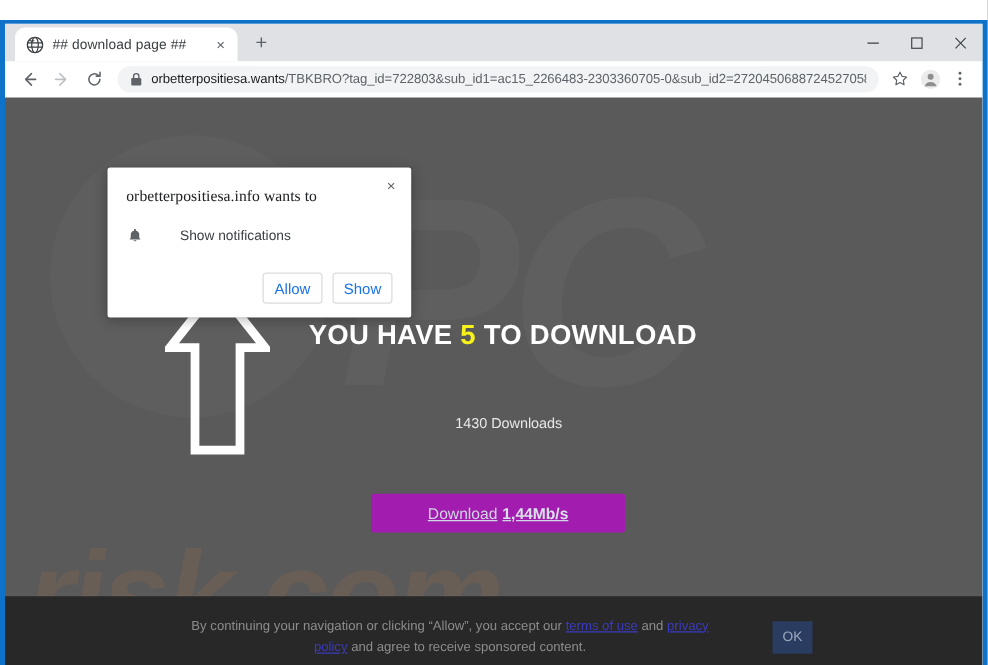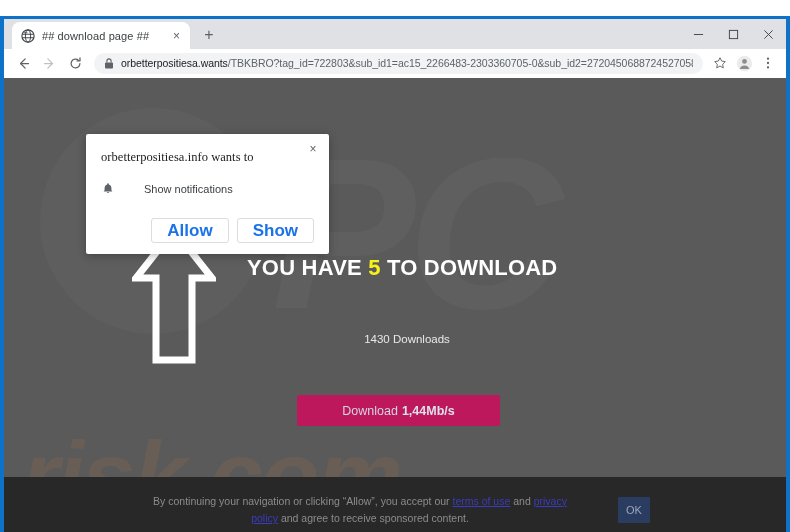--- a/index.html
+++ b/index.html
@@ -209,30 +209,31 @@
     text-align: center;
     font-size: 11.5px;
     color: #e8e8e8;
     margin-left: 24px;
   }
 
   .download-btn {
     position: absolute;
     left: 293px; top: 317px;
     width: 203px; height: 31px;
-    background: #be185d;
+    background: #a21caf;
     border: none;
     border-radius: 2px;
     color: #cfd6e4;
     font-size: 12.5px;
     font-family: "Liberation Sans", sans-serif;
     display: flex;
     align-items: center;
     justify-content: center;
     gap: 4px;
+    text-decoration: underline;
   }
   .download-btn .speed { font-weight: 700; color: #dbe1ec; }
 
   
   .consent-bar {
     position: absolute;
     left: 0; right: 0; bottom: 0;
     height: 66px;
     background: #282828;
     display: flex;
@@ -303,28 +304,28 @@
     color: #3c4043;
   }
   .perm-actions {
     display: flex;
     justify-content: flex-end;
     gap: 8px;
   }
   .perm-btn {
     min-width: 48px;
     height: 25px;
-    padding: 0 15px;
+    padding: 0 2px;
     background: #ffffff;
     border: 1px solid #dadce0;
     border-radius: 3px;
     color: #1a73e8;
-    font-size: 17px;
+    font-size: 12px;
     font-family: "Liberation Sans", sans-serif;
-    display: flex; align-items: center; justify-content: center; font-weight: bold;
+    display: flex; align-items: center; justify-content: center;
   }
   
 </style>
 </head>
 <body>
 
 <div class="window-frame">
   <div class="window-inner">
 
     <div class="tabstrip">

